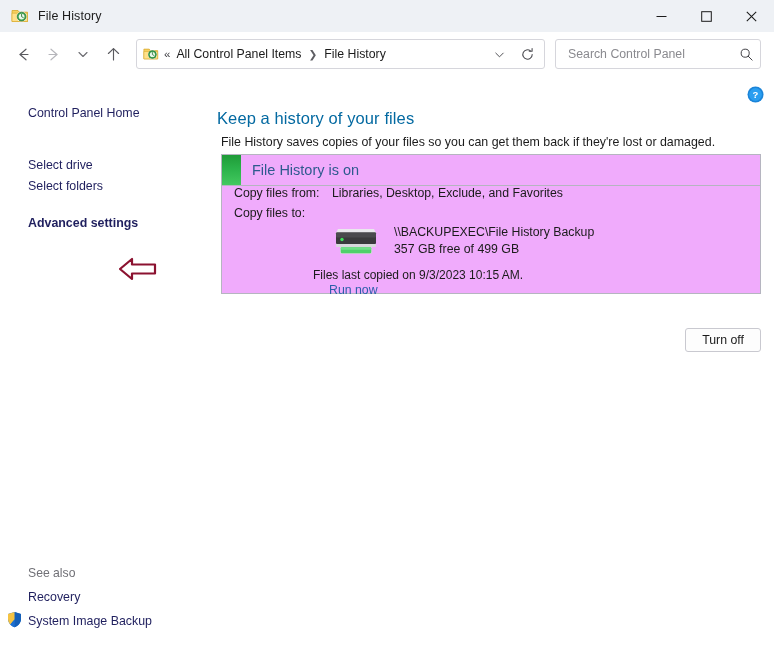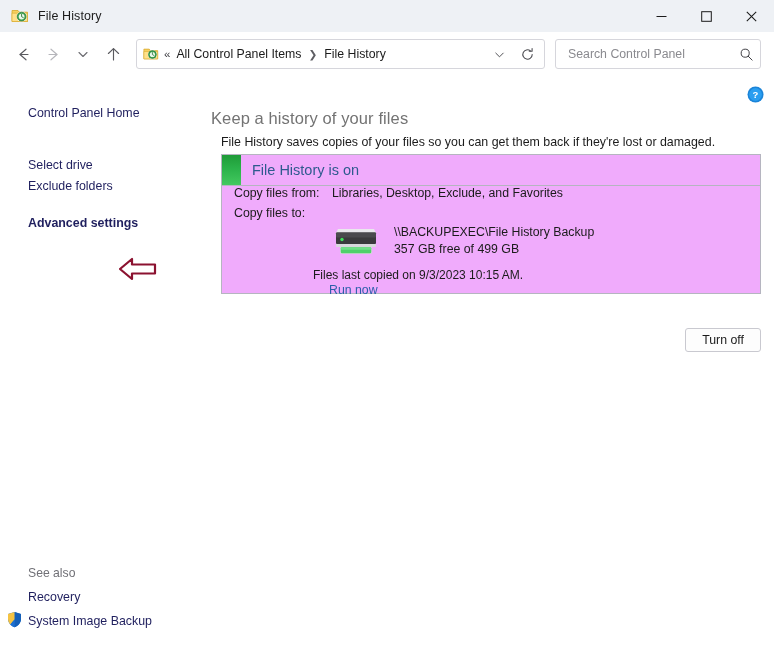--- a/index.html
+++ b/index.html
@@ -167,23 +167,23 @@
     left: 205px; top: 0; right: 0; bottom: 0;
     padding: 0;
   }
   .help-btn {
     position: absolute;
     right: 10px; top: 10px;
     width: 17px; height: 17px;
   }
   .page-heading {
     position: absolute;
-    left: 6px; top: 33px;
+    left: 12px; top: 33px;
     font-size: 16.5px;
-    color: #737373;
+    color: #0369a1;
     letter-spacing: 0.1px;
     white-space: nowrap;
   }
   .page-sub {
     position: absolute;
     left: 16px; top: 59px;
     font-size: 12.4px;
     color: #1b1b1b;
     white-space: nowrap;
   }
@@ -382,21 +382,21 @@
       </svg>
     </span>
   </div>
 </div>
 
 <div class="content">
 
   <div class="leftpane">
     <span class="nav-link nav-home">Control Panel Home</span>
     <span class="nav-link nav-i1">Select drive</span>
-    <span class="nav-link nav-i2">Exclude folders</span>
+    <span class="nav-link nav-i2">Select folders</span>
     <span class="nav-link nav-i3">Advanced settings</span>
 
     <div class="anno-arrow">
       <svg width="40" height="30" viewBox="0 0 40 30">
         <path d="M2 15 L14 5 L14 10.5 L37 10.5 L37 19.5 L14 19.5 L14 25 Z" fill="#ffffff" stroke="#8b1230" stroke-width="2.2" stroke-linejoin="round"></path>
       </svg>
     </div>
 
     <span class="seealso-label">See also</span>
     <span class="nav-link seealso-0">Recovery</span>

